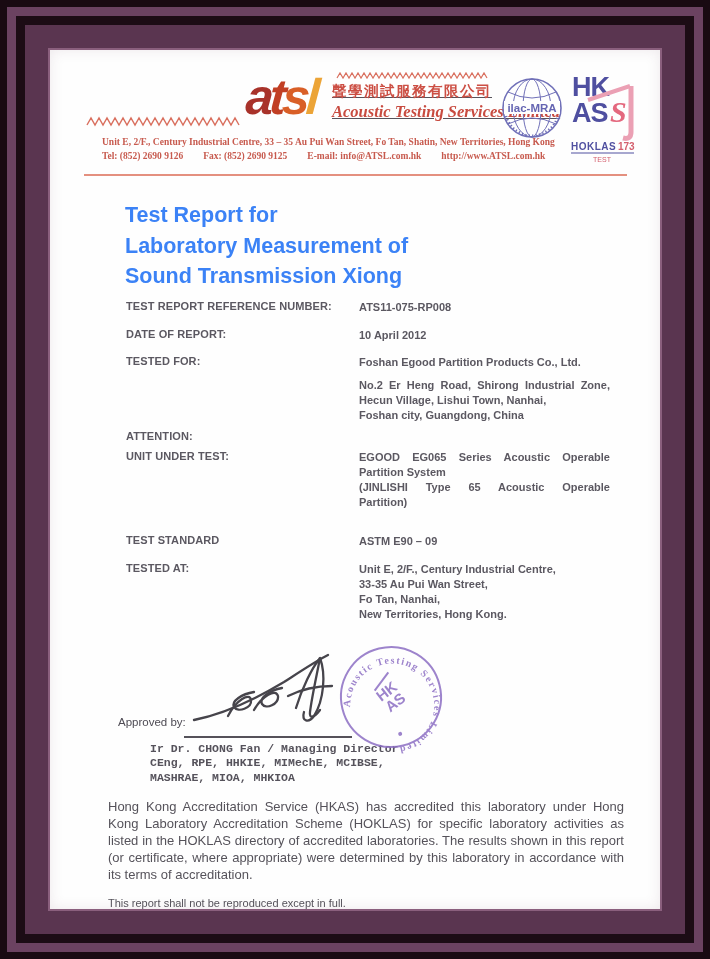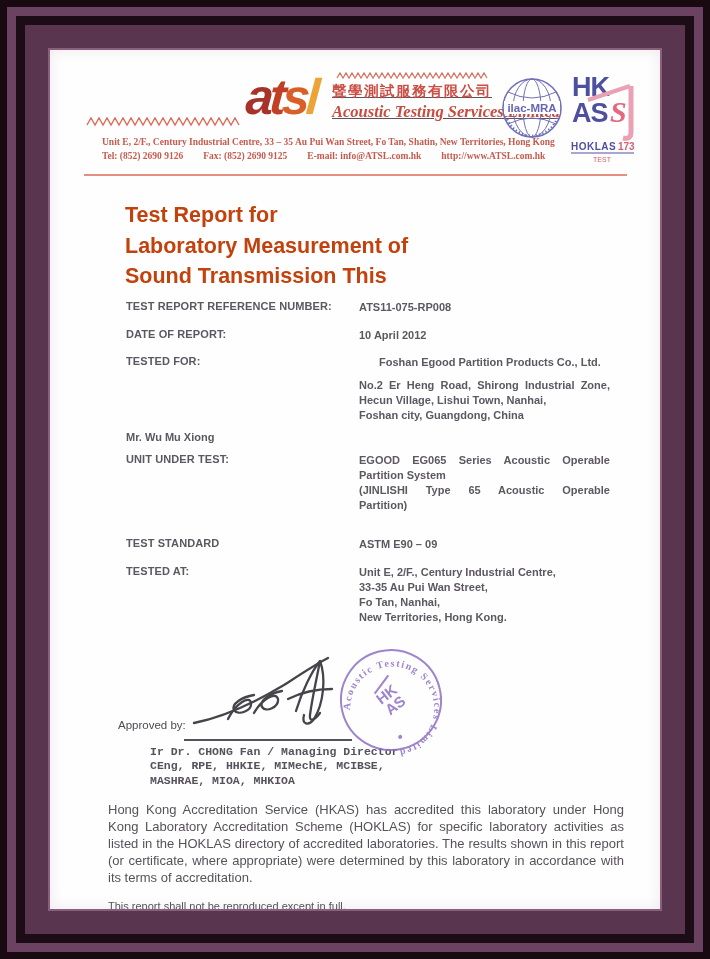--- a/index.html
+++ b/index.html
@@ -34,30 +34,30 @@
   .zh-name{color:#cc4f44;font-weight:bold;font-size:14.5px;letter-spacing:1.5px;white-space:nowrap;margin-top:1px;}
   .en-name{color:#c84b40;font-weight:bold;font-style:italic;font-size:16.5px;white-space:nowrap;
     font-family:"Liberation Serif","DejaVu Serif",serif;margin-top:1px;}
   .ilac{position:absolute;left:414px;top:6px;}
   .hkas{position:absolute;left:482px;top:0;}
   .address-block{position:absolute;left:16px;top:66px;color:#c75a4e;
     font-family:"Liberation Serif","DejaVu Serif",serif;font-weight:bold;font-size:9.5px;line-height:1.45;}
   .contact-line{display:flex;gap:20px;}
   .header-rule{height:2px;background:#e4907f;margin:0 33px 0 34px;}
   
-  .title{margin:24px 54px 0 75px;font-weight:bold;font-size:21.5px;line-height:1.42;color:#c2410c;}
+  .title{margin:24px 54px 0 75px;font-weight:bold;font-size:21.5px;line-height:1.42;color:#3b82f6;}
   
   .details{margin:8px 50px 0 76px;font-size:11px;font-weight:bold;color:#5b5861;}
   .drow{display:flex;margin-bottom:13px;}
   .dlabel{width:233px;flex:0 0 233px;letter-spacing:0.1px;}
   .dvalue{flex:1;max-width:252px;line-height:1.36;}
   .dlines div{line-height:1.36;}
   .just{text-align:justify;text-align-last:justify;}
   .mb-sm{margin-bottom:7px;}
-  .mb-md{margin-bottom:8px;gap:20px;}
+  .mb-md{margin-bottom:8px;}
   .mb-lg{margin-bottom:24px;}
   
   .approval{position:relative;height:136px;margin:30px 0 0 68px;}
   .approved-by{position:absolute;left:0;top:64px;font-size:11.5px;color:#4e4b54;}
   .signature{position:absolute;left:70px;top:-4px;}
   .sig-line{position:absolute;left:66px;top:84px;width:168px;border-top:2px solid #55525a;}
   .approver{position:absolute;left:32px;top:90px;font-size:11.5px;font-weight:bold;color:#55525b;line-height:1.25;font-family:Liberation Mono, monospace;}
   .stamp{position:absolute;left:216px;top:-12px;opacity:0.85;}
   
   .acc-para{margin:10px 36px 0 58px;font-size:13px;line-height:1.32;color:#55525a;text-align:justify;}
@@ -123,21 +123,21 @@
           <span>http://www.ATSL.com.hk</span>
         </div>
       </div>
     </div>
 
     <div class="header-rule"></div>
 
     <div class="title">
       <div>Test Report for</div>
       <div>Laboratory Measurement of</div>
-      <div>Sound Transmission This</div>
+      <div>Sound Transmission Xiong</div>
     </div>
 
     <div class="details">
 
       <div class="drow">
         <div class="dlabel">TEST REPORT REFERENCE NUMBER:</div>
         <div class="dvalue">ATS11-075-RP008</div>
       </div>
 
       <div class="drow">
@@ -153,21 +153,21 @@
       <div class="drow mb-sm">
         <div class="dlabel"></div>
         <div class="dvalue dlines">
           <div class="just">No.2 Er Heng Road, Shirong Industrial Zone,</div>
           <div>Hecun Village, Lishui Town, Nanhai,</div>
           <div>Foshan city, Guangdong, China</div>
         </div>
       </div>
 
       <div class="drow mb-md">
-        <div class="dvalue">Mr. Wu Mu Xiong</div>
+        <div class="dlabel">ATTENTION:</div>
       </div>
 
       <div class="drow mb-lg">
         <div class="dlabel">UNIT UNDER TEST:</div>
         <div class="dvalue dlines">
           <div class="just">EGOOD EG065 Series Acoustic Operable</div>
           <div>Partition System</div>
           <div class="just">(JINLISHI Type 65 Acoustic Operable</div>
           <div>Partition)</div>
         </div>

